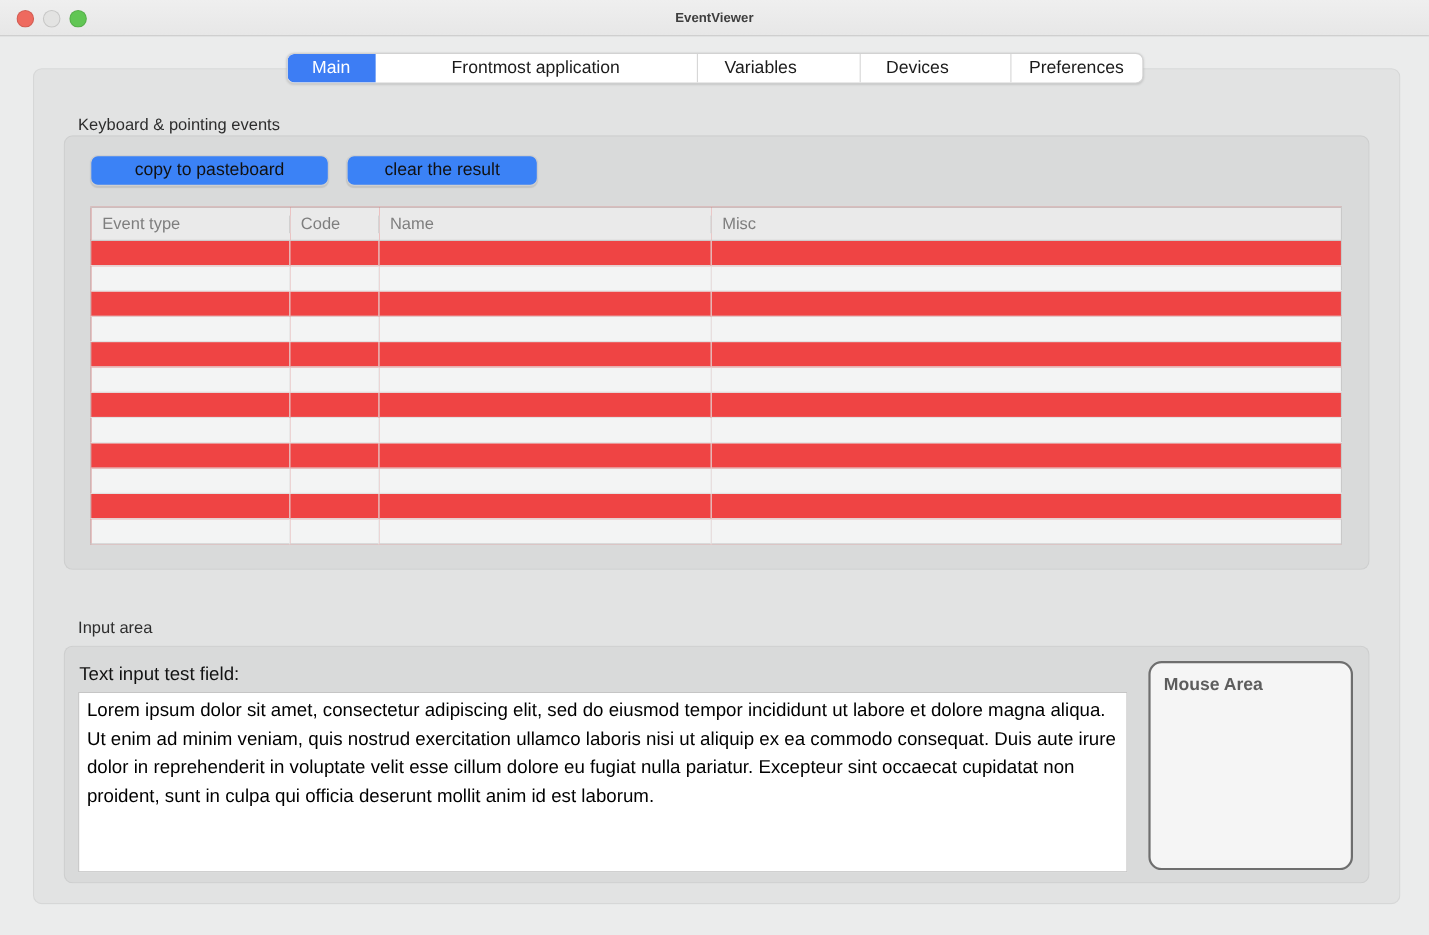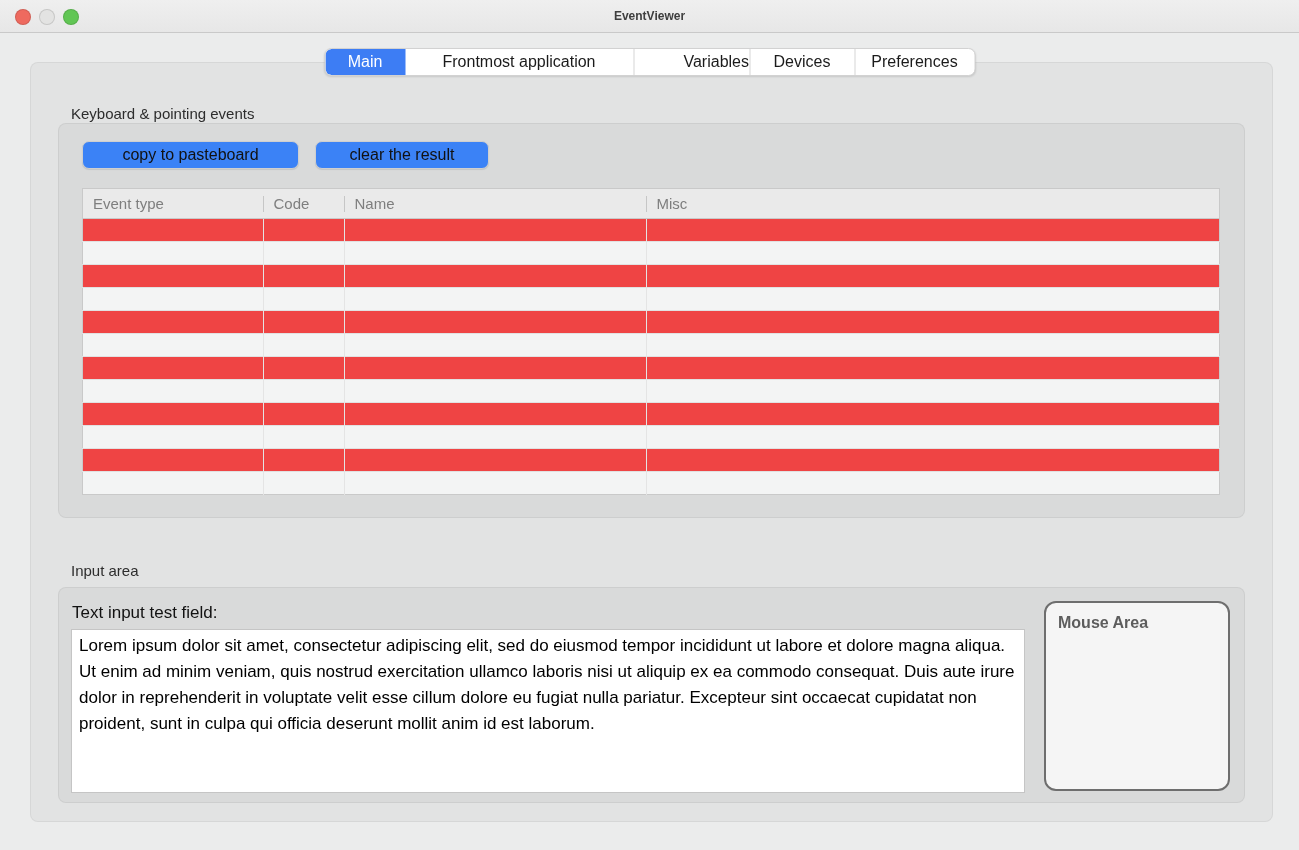--- a/index.html
+++ b/index.html
@@ -36,29 +36,30 @@
     background:#e2e3e3; border:1px solid rgba(0,0,0,0.05); border-radius:8px;
   }
 
   
   .tab-bar {
     position:absolute; top:15px; left:50%; transform:translateX(-50%);
     display:flex; height:28px;
     background:#ffffff; border:1px solid #d2d2d2; border-radius:7px;
     box-shadow:0 1px 2px rgba(0,0,0,0.12);
     overflow:hidden;
+    gap:32px;
   }
   .tab {
     height:100%; line-height:26px; text-align:center;
     font-size:16px; color:#1b1b1b; cursor:default; white-space:nowrap;
   }
   .tab + .tab { border-left:1px solid #d6d6d6; }
   .tab:nth-child(1){ width:80px; }
   .tab:nth-child(2){ width:228px; }
-  .tab:nth-child(3){ width:116px;text-align:right; }
+  .tab:nth-child(3){ width:116px; }
   .tab:nth-child(4){ width:105px; }
   .tab:nth-child(5){ width:120px; }
   .tab.selected { color:#ffffff; border-radius:6px 0 0 6px; }
   .tab.selected + .tab { border-left:none; }
 
   
   .section-label {
     position:absolute; left:40px;
     font-size:15px; color:#2d2d2d;
   }

